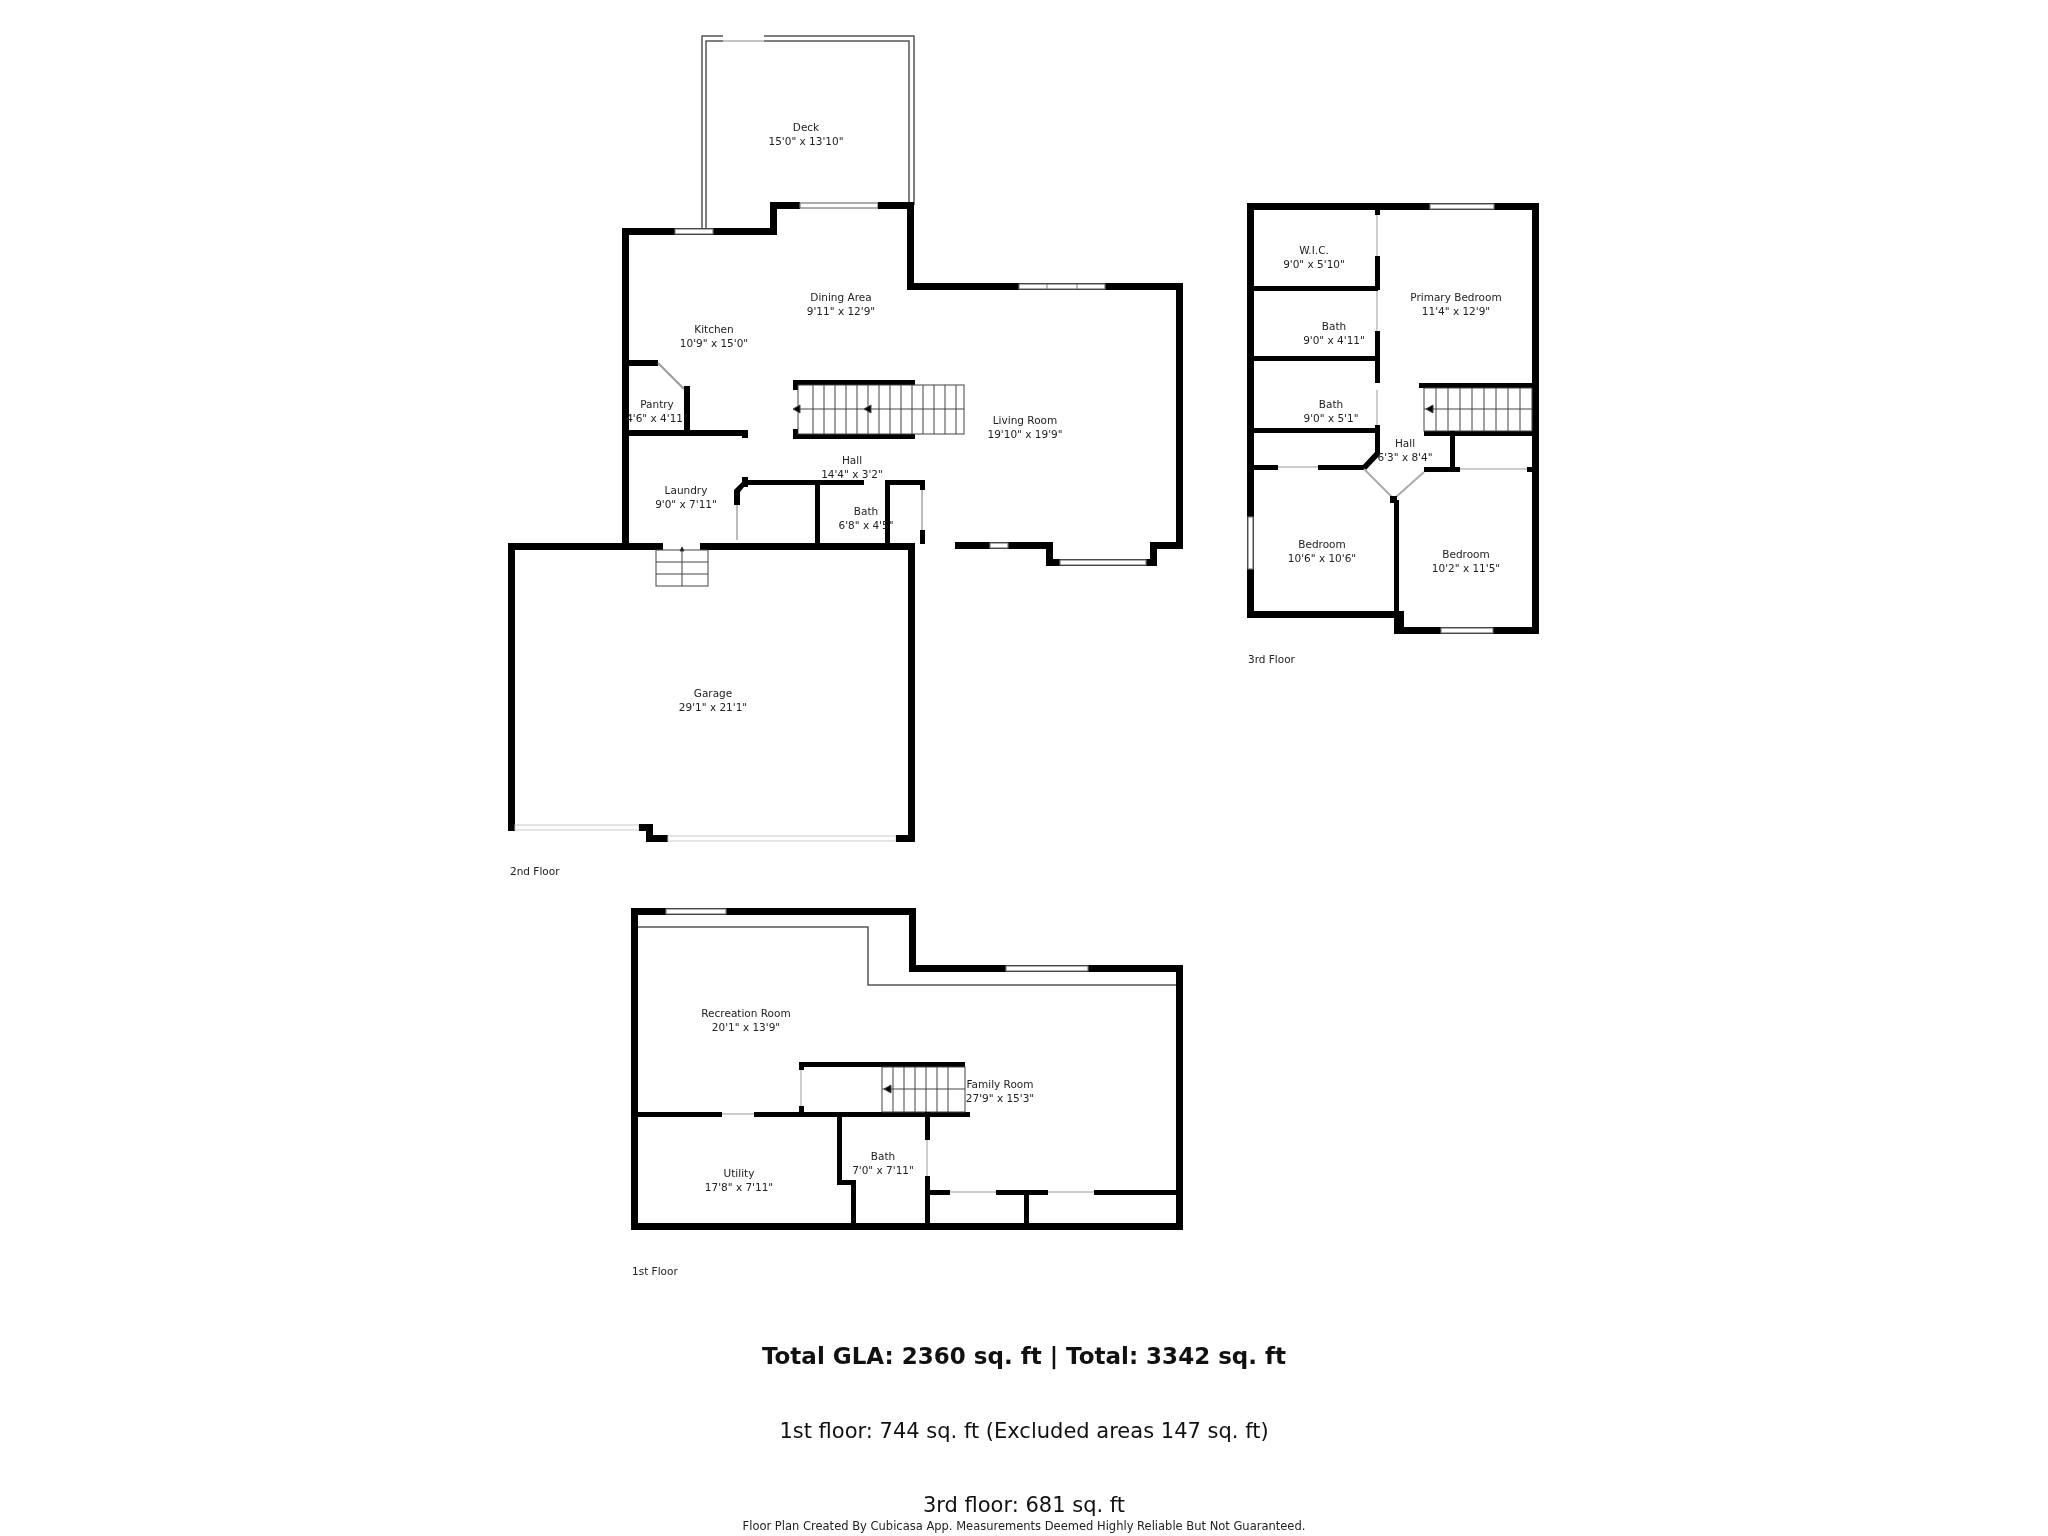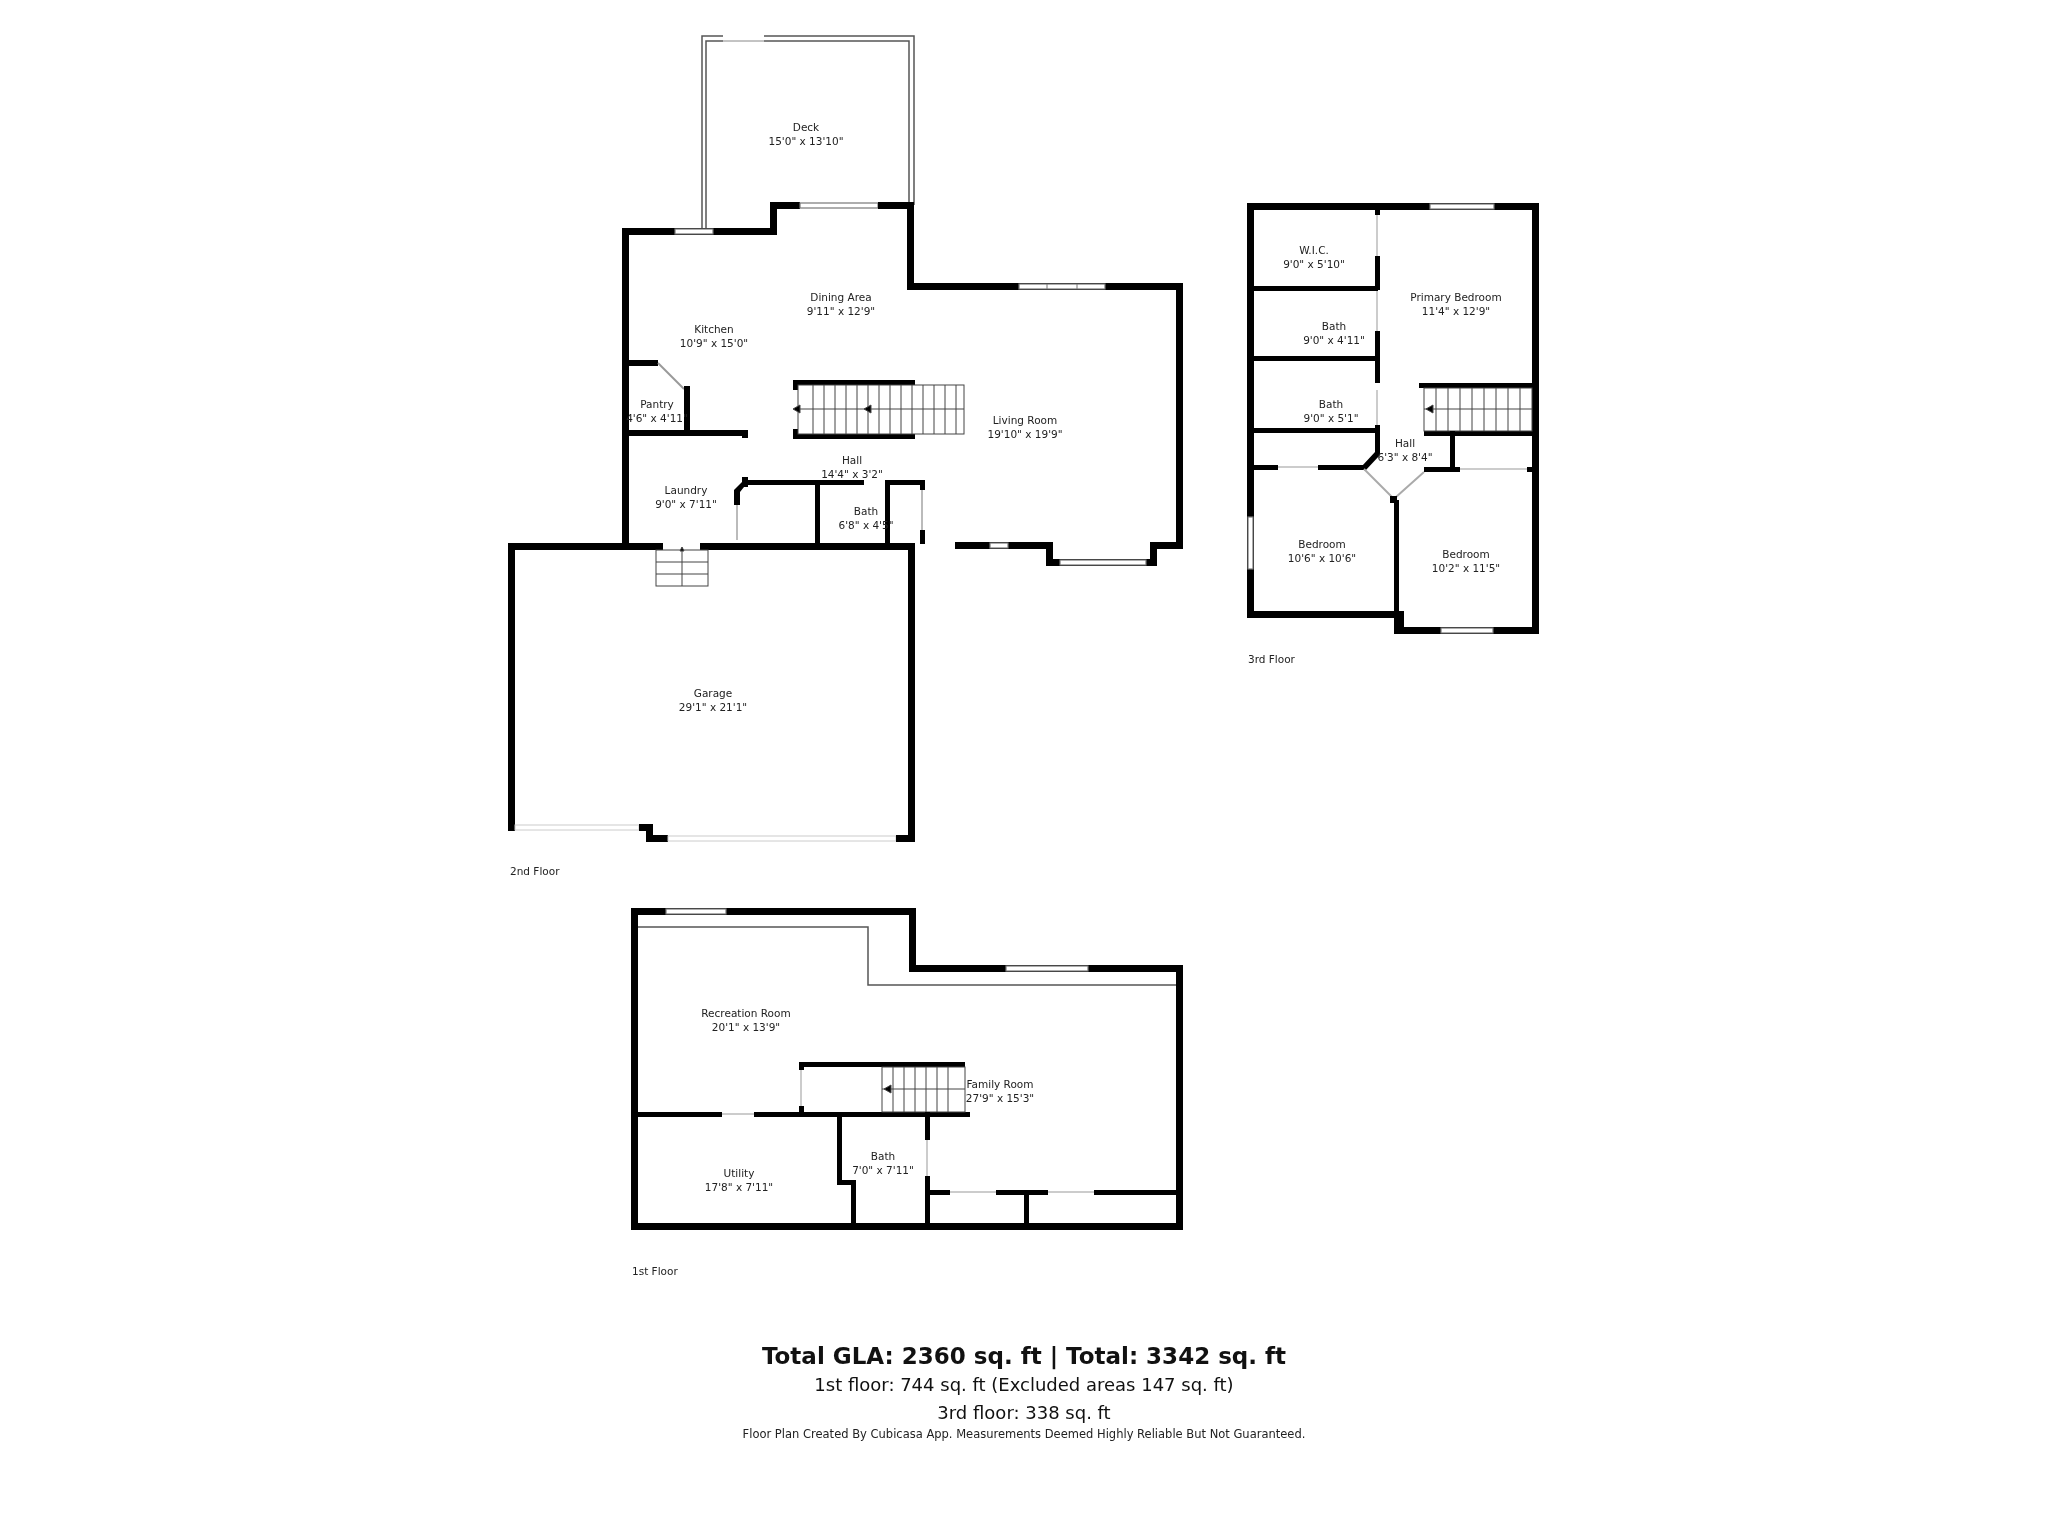--- a/index.html
+++ b/index.html
@@ -7,21 +7,21 @@
   svg#plan { position:absolute; left:0; top:0; }
   .wall { fill:#000; }
   .thin { fill:none; stroke:#555; stroke-width:1.5; }
   .win { fill:#fff; stroke:#777; stroke-width:1.2; }
   .door { fill:#fff; }
   .stair { fill:none; stroke:#444; stroke-width:1; }
   .room-name, .room-dim { font-family:"DejaVu Sans", sans-serif; font-size:10.5px; fill:#222; text-anchor:middle; }
   .floor-label { font-family:"DejaVu Sans", sans-serif; font-size:10.5px; fill:#222; }
   #summary { position:absolute; left:0; width:2048px; top:1342px; text-align:center; color:#111; font-family:"DejaVu Sans", sans-serif; }
   #summary .total { font-weight:bold; font-size:23px; line-height:29px; }
-  #summary .line { font-size:18px; line-height:28px; }
+  #summary .line { font-size:21px; line-height:28px;margin-top:46px; }
   #summary .credit { font-size:11.5px; color:#222; }
 </style>
 </head>
 <body>
 
 <svg id="plan" width="2048" height="1536" viewBox="0 0 2048 1536" xmlns="http://www.w3.org/2000/svg">
 
   <g>
 
     <g>
@@ -298,15 +298,15 @@
     <text class="room-name" x="883" y="1160">Bath</text>
     <text class="room-dim" x="883" y="1174">7'0" x 7'11"</text>
 
     <text class="floor-label" x="632" y="1275">1st Floor</text>
   </g>
 </svg>
 
 <div id="summary">
   <div class="total">Total GLA: 2360 sq. ft | Total: 3342 sq. ft</div>
   <div class="line">1st floor: 744 sq. ft (Excluded areas 147 sq. ft)</div>
-  <div class="line">3rd floor: 338 sq. ft</div>
+  <div class="line">3rd floor: 681 sq. ft</div>
   <div class="credit">Floor Plan Created By Cubicasa App. Measurements Deemed Highly Reliable But Not Guaranteed.</div>
 </div>
 
 </body></html>

